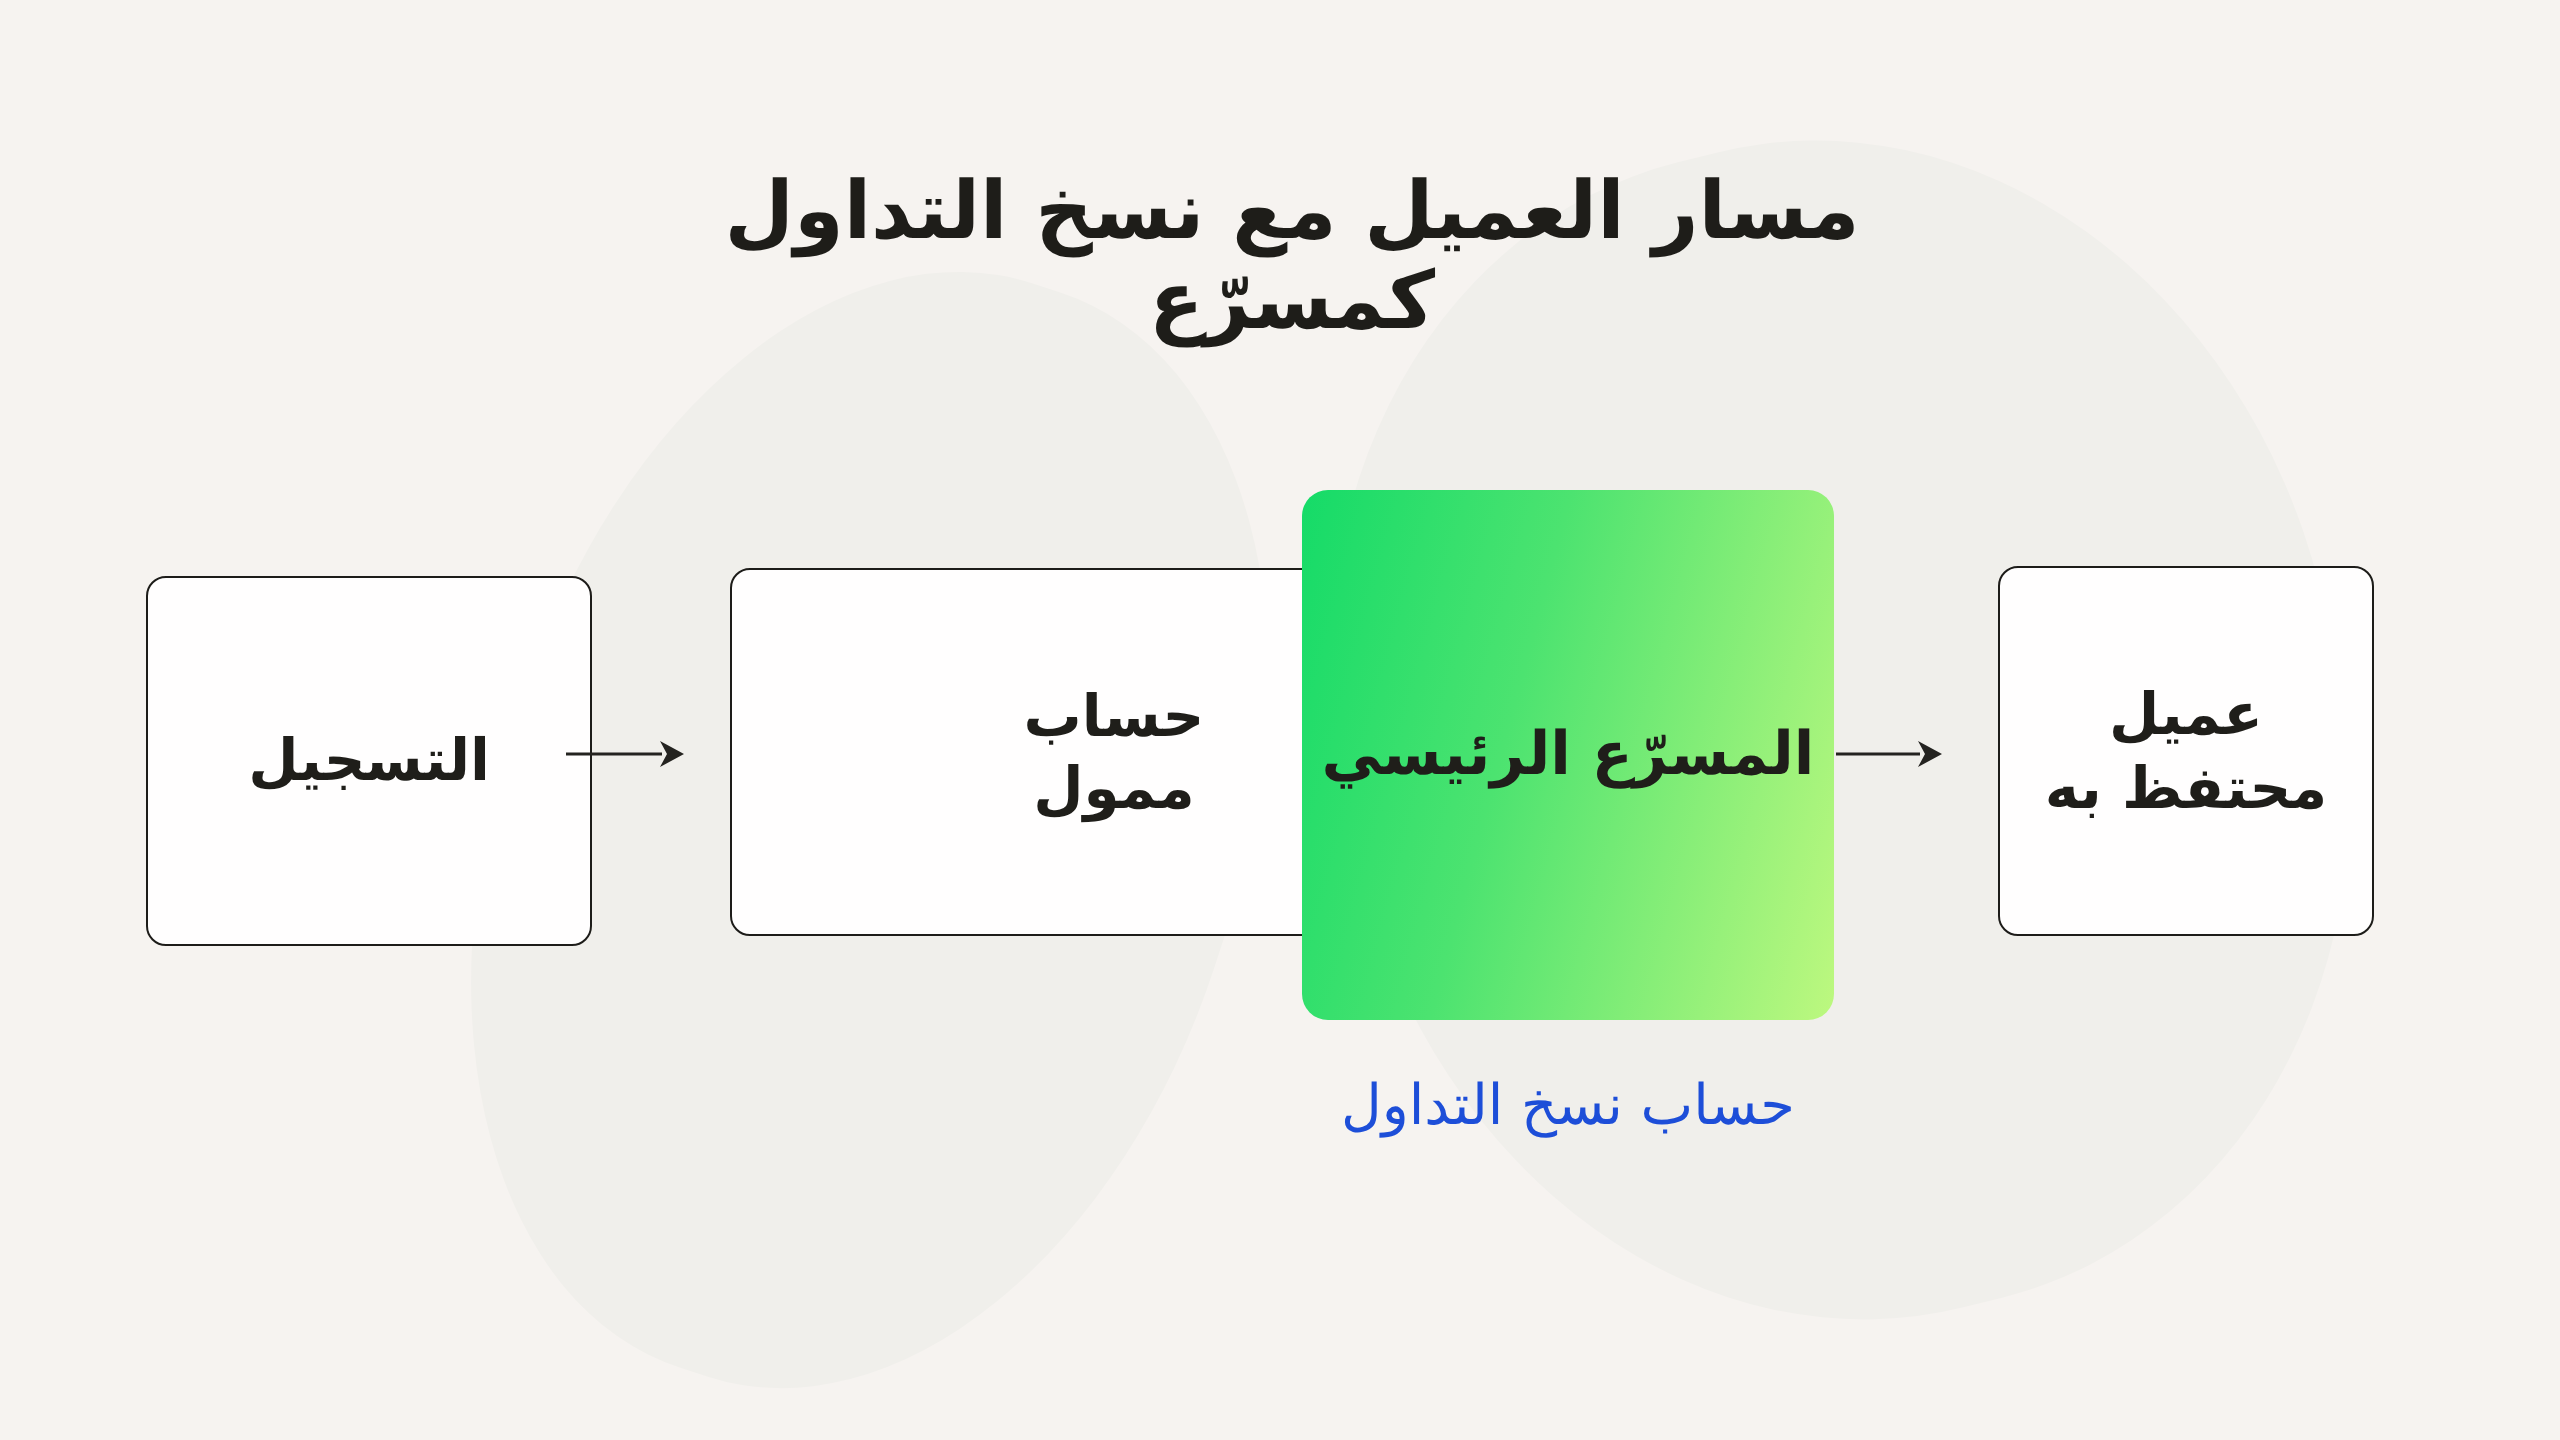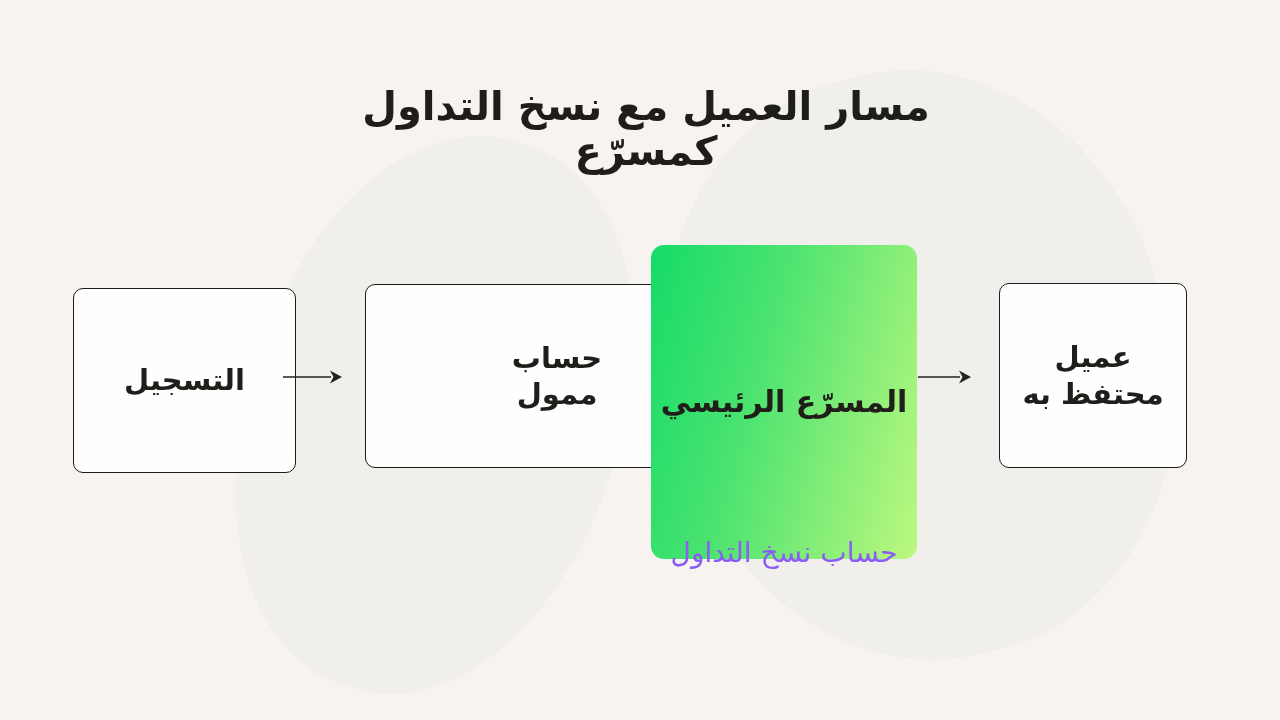--- a/index.html
+++ b/index.html
@@ -65,21 +65,21 @@
     direction: rtl;
     white-space: pre-line;
     line-height: 1.25;
   }
   .node-registration { left: 73px;  top: 288px; width: 223px; height: 185px; }
   .node-funded       { left: 365px; top: 284px; width: 318px; height: 184px; justify-content: flex-end; }
   .node-funded .node-label { width: 250px; }
   .node-retained     { left: 999px; top: 283px; width: 188px; height: 185px; }
   .node-accent {
     left: 651px; top: 245px;
-    width: 266px; height: 314px;
+    width: 266px; height: 265px;
     border: none;
     border-radius: 13px;
     background: linear-gradient(105deg, #15db68 0%, #4ce370 40%, #bdf87f 100%);
     z-index: 3;
   }
   .node-accent .node-label { font-size: 30px; }
   .arrows {
     position: absolute;
     left: 0; top: 0;
     width: 1280px; height: 720px;
@@ -87,21 +87,21 @@
     pointer-events: none;
   }
   .caption {
     position: absolute;
     top: 536px; left: 631px;
     width: 306px;
     text-align: center;
     direction: rtl;
     font-size: 28px;
     font-weight: 400;
-    color: #8b5cf6;
+    color: #1d4ed8;
     z-index: 5;
   }
 </style>
 </head>
 <body>
 
 <div class="stage">
 
   <div class="blob blob-left"></div>
   <div class="blob blob-right"></div>

